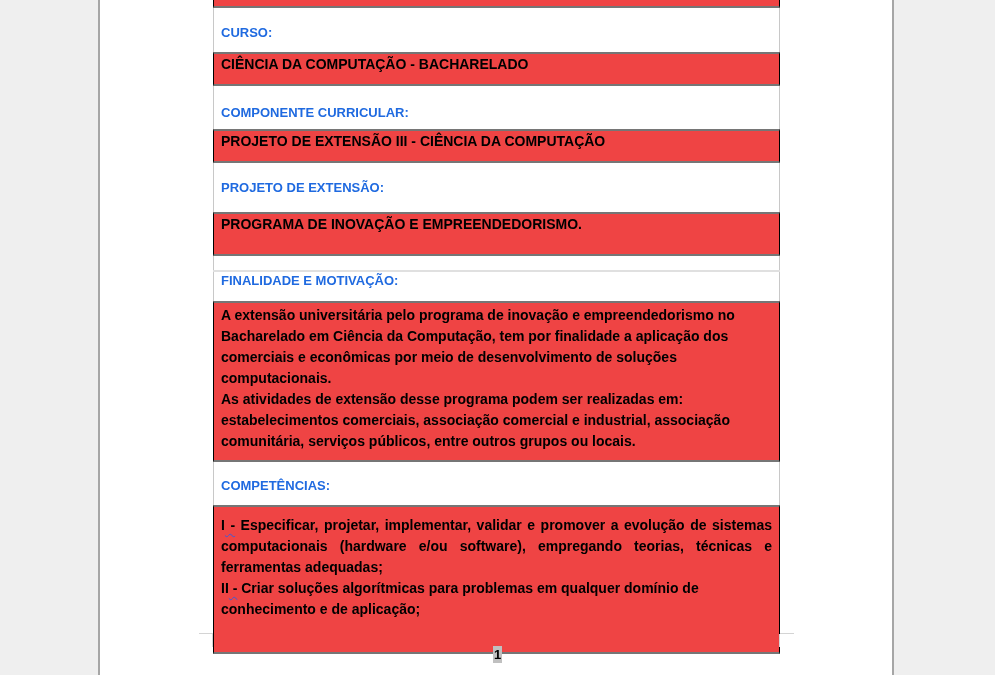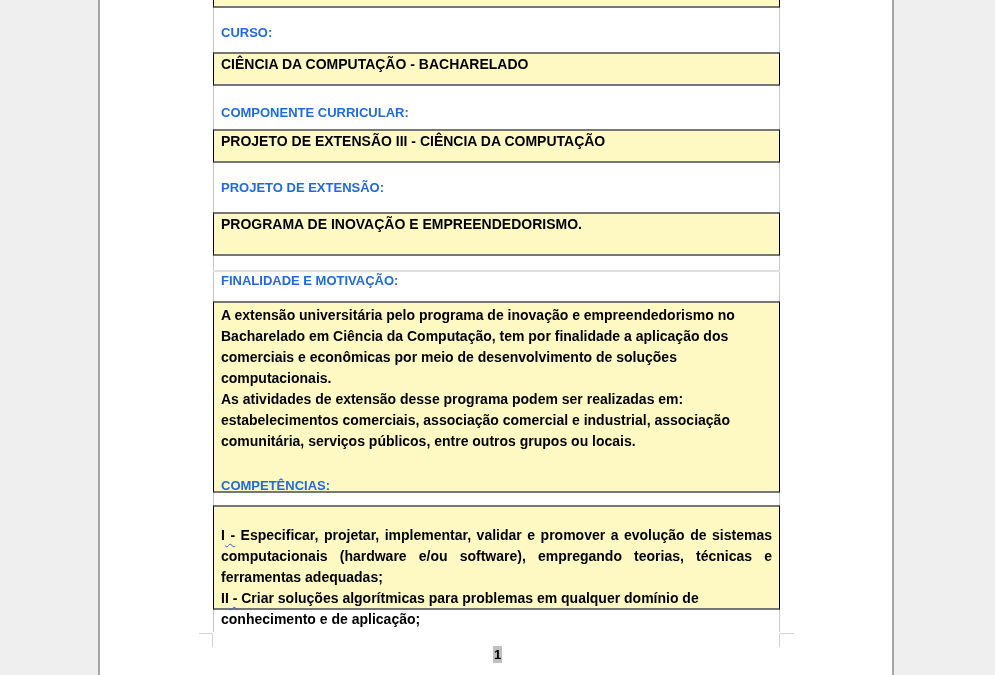--- a/index.html
+++ b/index.html
@@ -13,21 +13,21 @@
       border-right: 2px solid #a6a6a6;
     }
     .col-line {
       position: absolute; top: 0; width: 1px; background: #c8c8c8;
     }
     .col-left { left: 213px; height: 632px; }
     .col-right { left: 779px; height: 632px; }
 
     .box {
       position: absolute; left: 213px; width: 567px;
-      background: #fef9c3;
+      background: #ef4444;
       border-left: 1px solid #000;
       border-right: 1px solid #000;
       border-top: 2px solid #767676;
       border-bottom: 2px solid #767676;
       font-size: 14px; color: #000;
       padding: 2px 7px;
     }
     .box.bold { font-weight: bold; font-size: 14px; line-height: 18px; padding-top: 1px; }
 
     .label {
@@ -79,31 +79,31 @@
 </div>
 
 <div class="label" style="top:180px;">PROJETO DE EXTENSÃO:</div>
 <div class="box bold" style="top:212px; height:44px;">
   <span>PROGRAMA DE INOVAÇÃO E EMPREENDEDORISMO.</span>
 </div>
 
 <div class="hrule" style="top:270px;"></div>
 
 <div class="label" style="top:273px;">FINALIDADE E MOTIVAÇÃO:</div>
-<div class="box" style="top:301px; height:192px; padding-top:2px;">
+<div class="box" style="top:301px; height:161px; padding-top:2px;">
   <div class="para">A extensão universitária pelo programa de inovação e empreendedorismo no</div>
   <div class="para">Bacharelado em Ciência da Computação, tem por finalidade a aplicação dos</div>
   <div class="para">comerciais e econômicas por meio de desenvolvimento de soluções computacionais.</div>
   <div class="para">As atividades de extensão desse programa podem ser realizadas em:</div>
   <div class="para">estabelecimentos comerciais, associação comercial e industrial, associação</div>
   <div class="para">comunitária, serviços públicos, entre outros grupos ou locais.</div>
 </div>
 
 <div class="label" style="top:478px;">COMPETÊNCIAS:</div>
-<div class="box" style="top:505px; height:105px; padding-top:18px;">
+<div class="box" style="top:505px; height:149px; padding-top:8px;">
   <p class="para justify" style="margin-bottob:0;">
     <span>I</span><span class="squig"> -</span><span> Especificar, projetar, implementar, validar e promover a evolução de sistemas computacionais (hardware e/ou software), empregando teorias, técnicas e ferramentas adequadas;</span>
   </p>
   <p class="para" style="">
     <span>II</span><span class="squig"> -</span><span> Criar soluções algorítmicas para problemas em qualquer domínio de conhecimento e de aplicação;</span>
   </p>
 </div>
 
 <div class="crop" style="left:199px; top:633px; width:14px; height:1px;"></div>
 <div class="crop" style="left:212px; top:634px; width:1px; height:13px;"></div>

